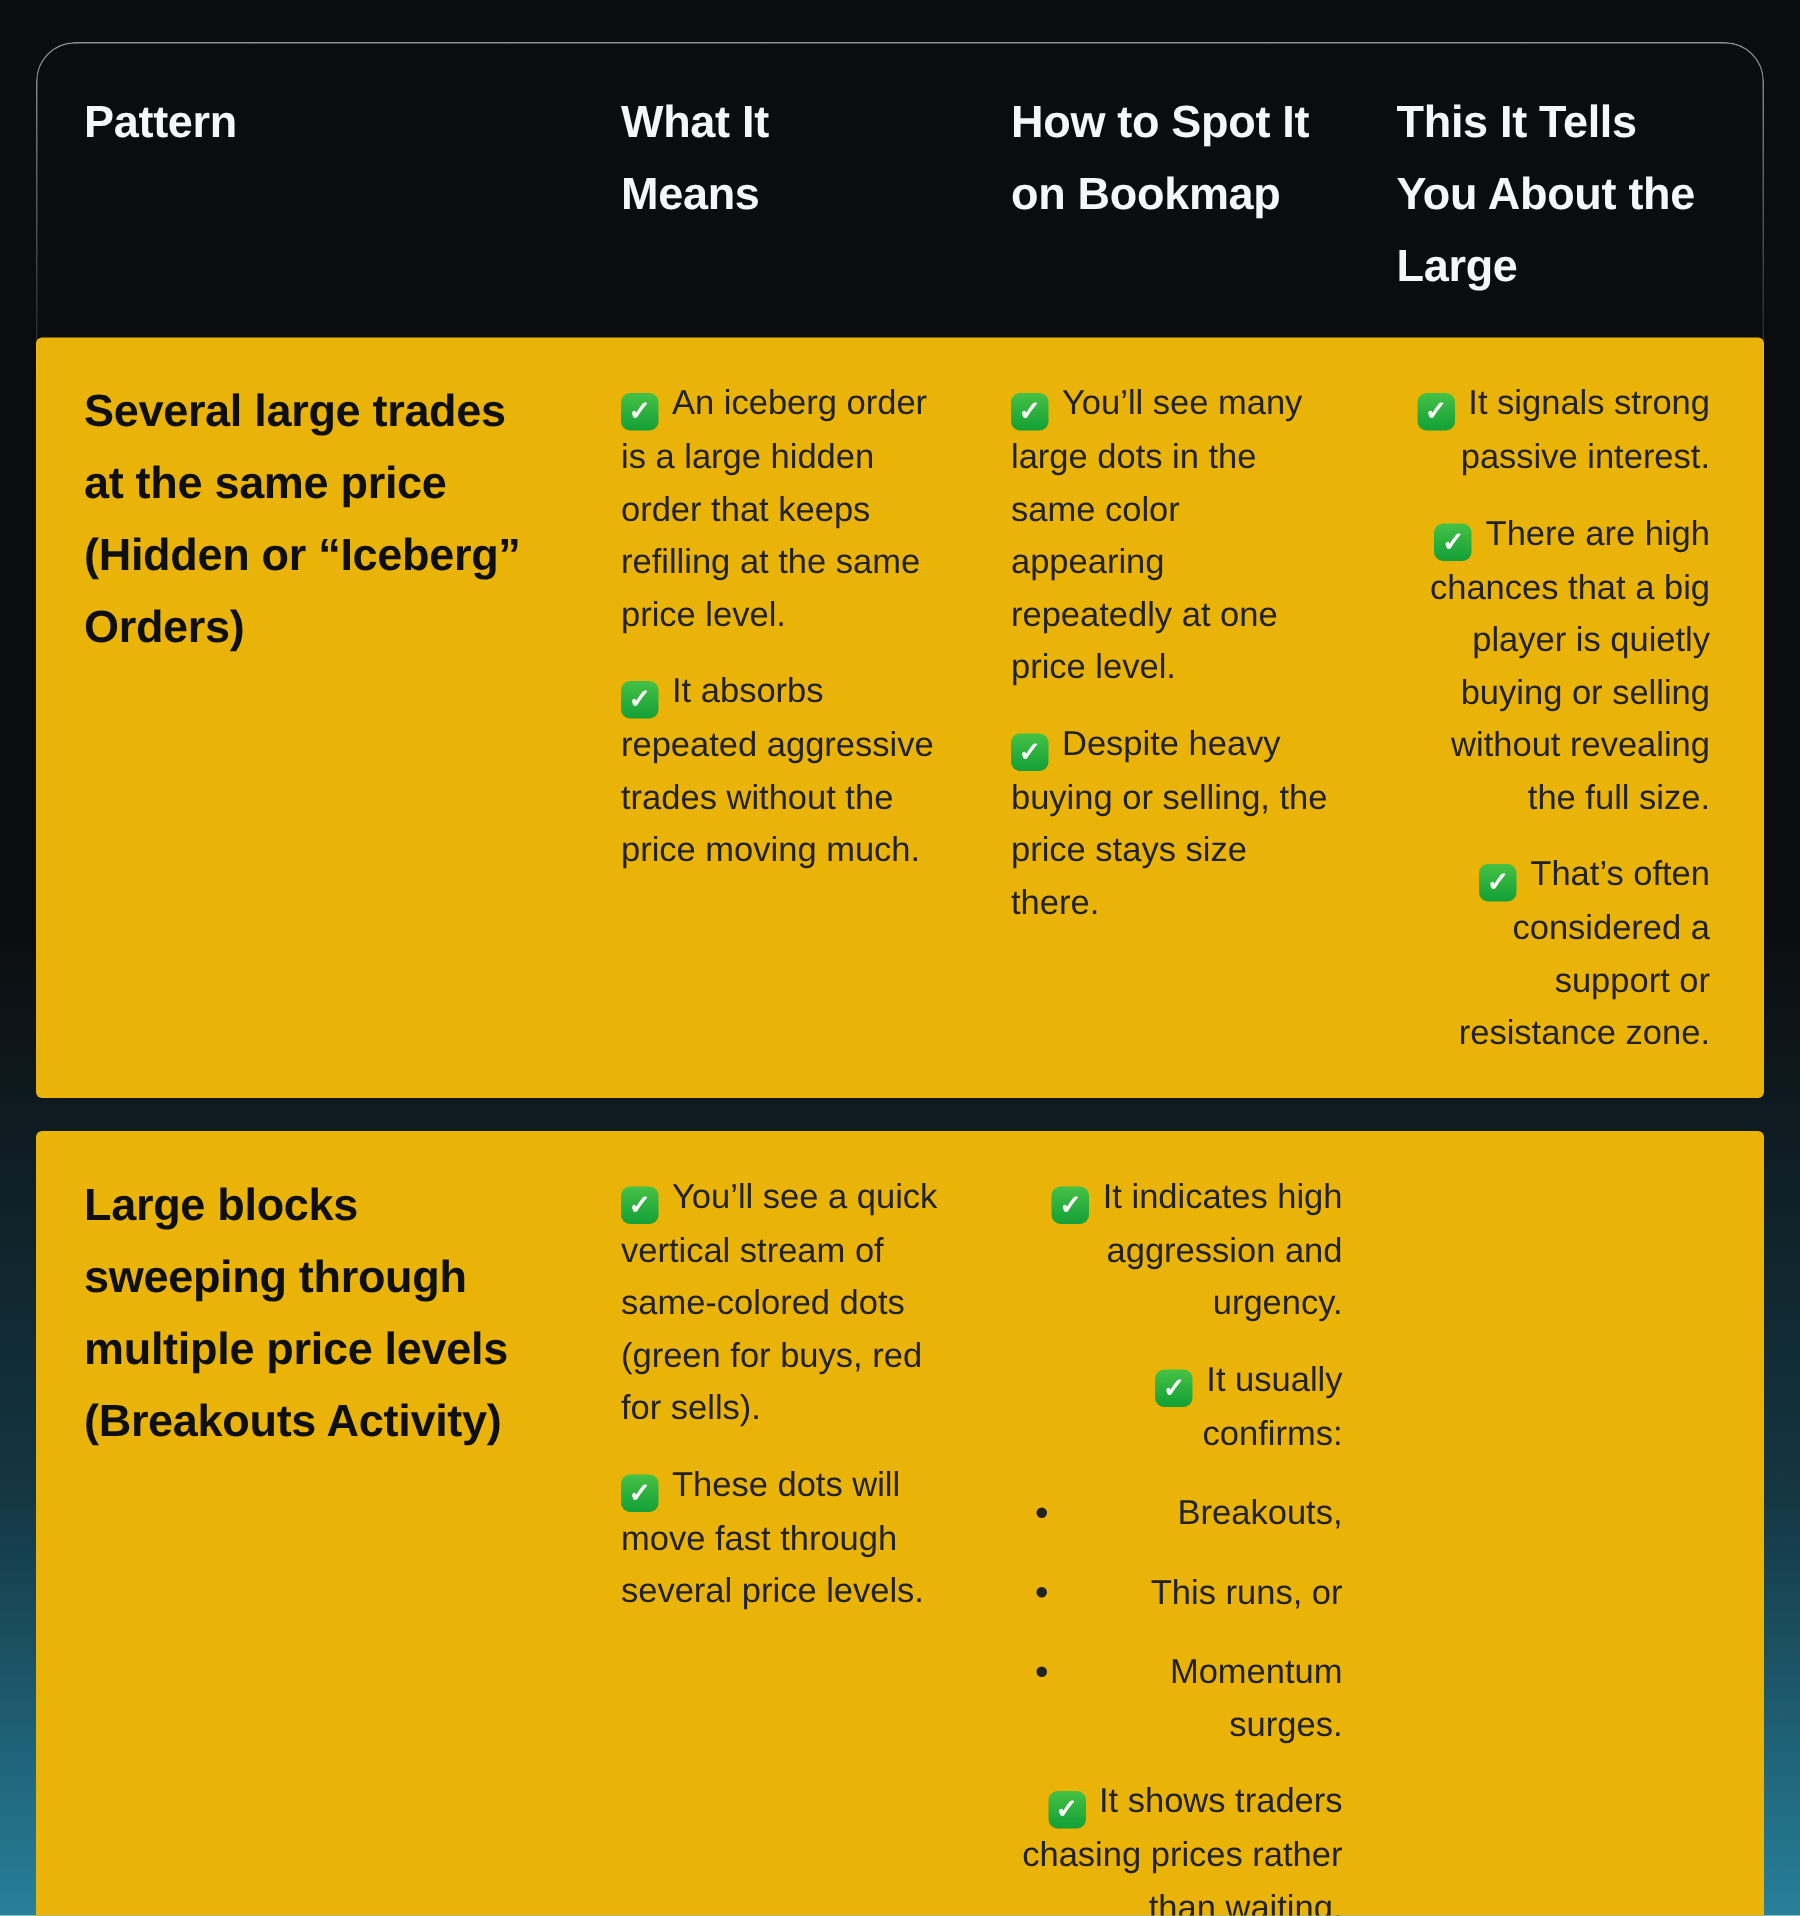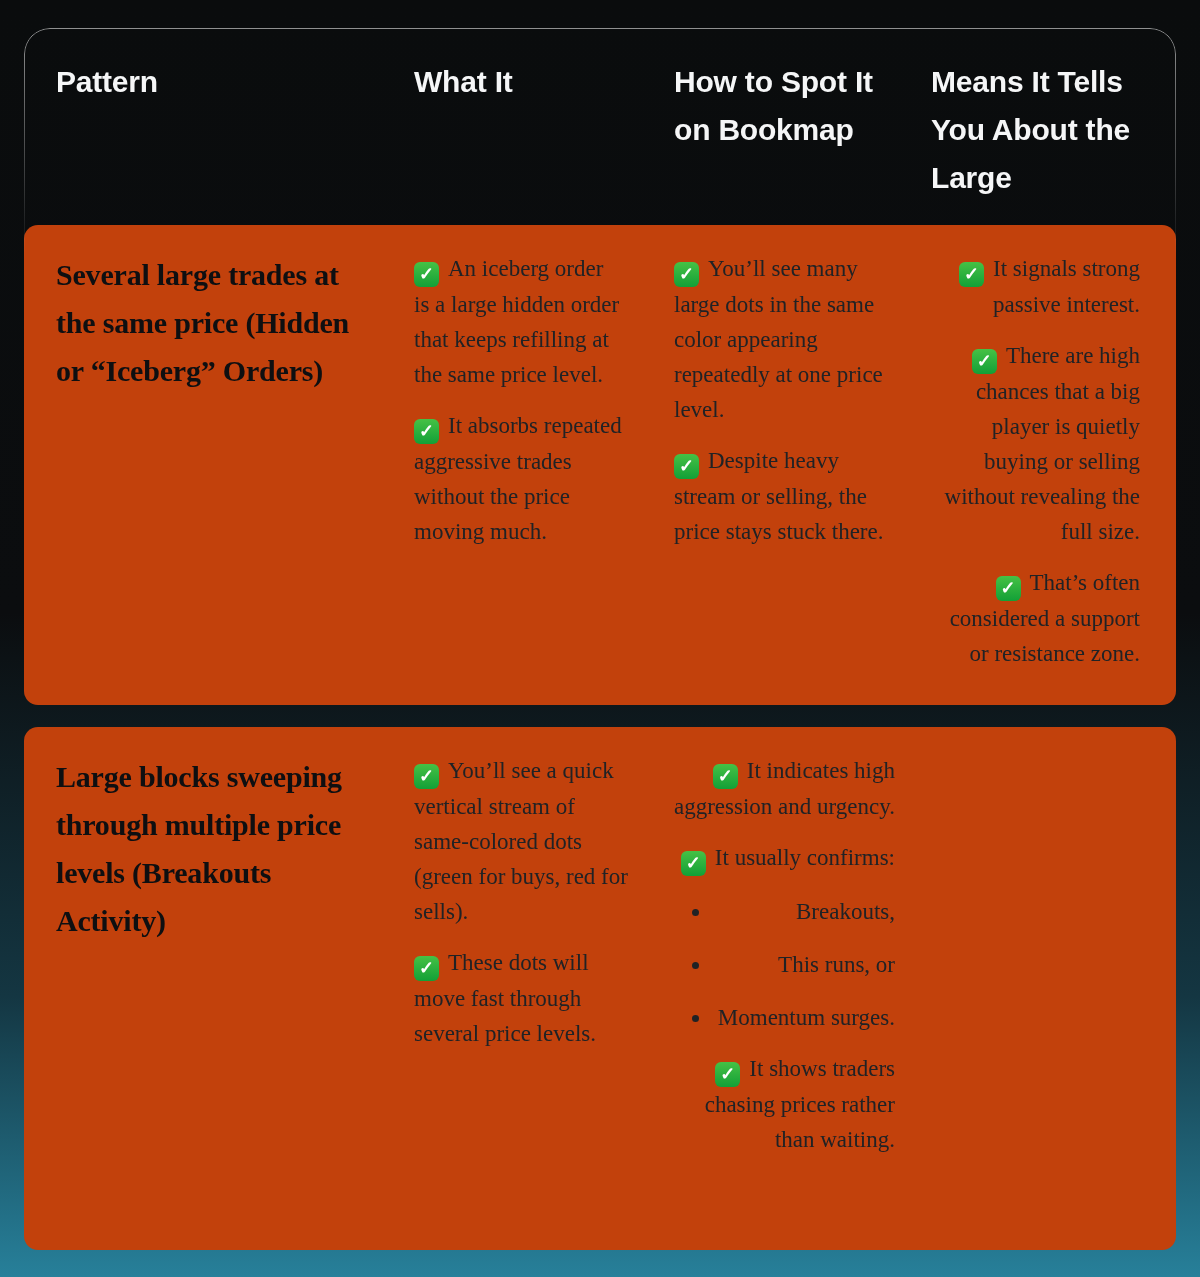--- a/index.html
+++ b/index.html
@@ -36,25 +36,24 @@
     padding-top: 30px;
   }
   .header-cell {
     color: #f5f6f7;
     font-size: 30px;
     line-height: 48px;
     font-weight: bold;
     letter-spacing: -0.2px;
   }
   .card {
-    background: #c2410c;
-    border-radius: 14px;
+    background: #eab308;
+    border-radius: 4px;
     padding-top: 26px;
     padding-bottom: 26px;
-    font-family: Liberation Serif, serif;
   }
   .card-row1 { min-height: 480px; }
   .card-row2 { min-height: 523px; }
   .row-gap { height: 22px; }
   .pattern-cell {
     padding-right: 44px;
     color: #0e0f11;
     font-size: 30px;
     line-height: 48px;
     font-weight: bold;
@@ -94,43 +93,44 @@
 <body>
 
 <div class="container">
 
   <div class="grid-row table-header">
     <div class="header-cell">
       <div>Pattern</div>
     </div>
     <div class="header-cell">
       <div>What It</div>
+      <div>Means</div>
     </div>
     <div class="header-cell">
       <div>How to Spot It</div>
       <div>on Bookmap</div>
     </div>
     <div class="header-cell">
-      <div>Means It Tells</div>
+      <div>This It Tells</div>
       <div>You About the</div>
       <div>Large</div>
     </div>
   </div>
 
   <div class="grid-row card card-row1">
     <div class="pattern-cell">Several large trades at the same price (Hidden or “Iceberg” Orders)</div>
 
     <div class="body-cell cell-means">
       <p class="check-item"><span class="check-icon">✓</span><span>An iceberg order is a large hidden order that keeps refilling at the same price level.</span></p>
       <p class="check-item"><span class="check-icon">✓</span><span>It absorbs repeated aggressive trades without the price moving much.</span></p>
     </div>
 
     <div class="body-cell cell-spot">
       <p class="check-item"><span class="check-icon">✓</span><span>You’ll see many large dots in the same color appearing repeatedly at one price level.</span></p>
-      <p class="check-item"><span class="check-icon">✓</span><span>Despite heavy stream or selling, the price stays stuck there.</span></p>
+      <p class="check-item"><span class="check-icon">✓</span><span>Despite heavy buying or selling, the price stays size there.</span></p>
     </div>
 
     <div class="body-cell cell-tells">
       <p class="check-item"><span class="check-icon">✓</span><span>It signals strong passive interest.</span></p>
       <p class="check-item"><span class="check-icon">✓</span><span>There are high chances that a big player is quietly buying or selling without revealing the full size.</span></p>
       <p class="check-item"><span class="check-icon">✓</span><span>That’s often considered a support or resistance zone.</span></p>
     </div>
   </div>
 
   <div class="row-gap"></div>

